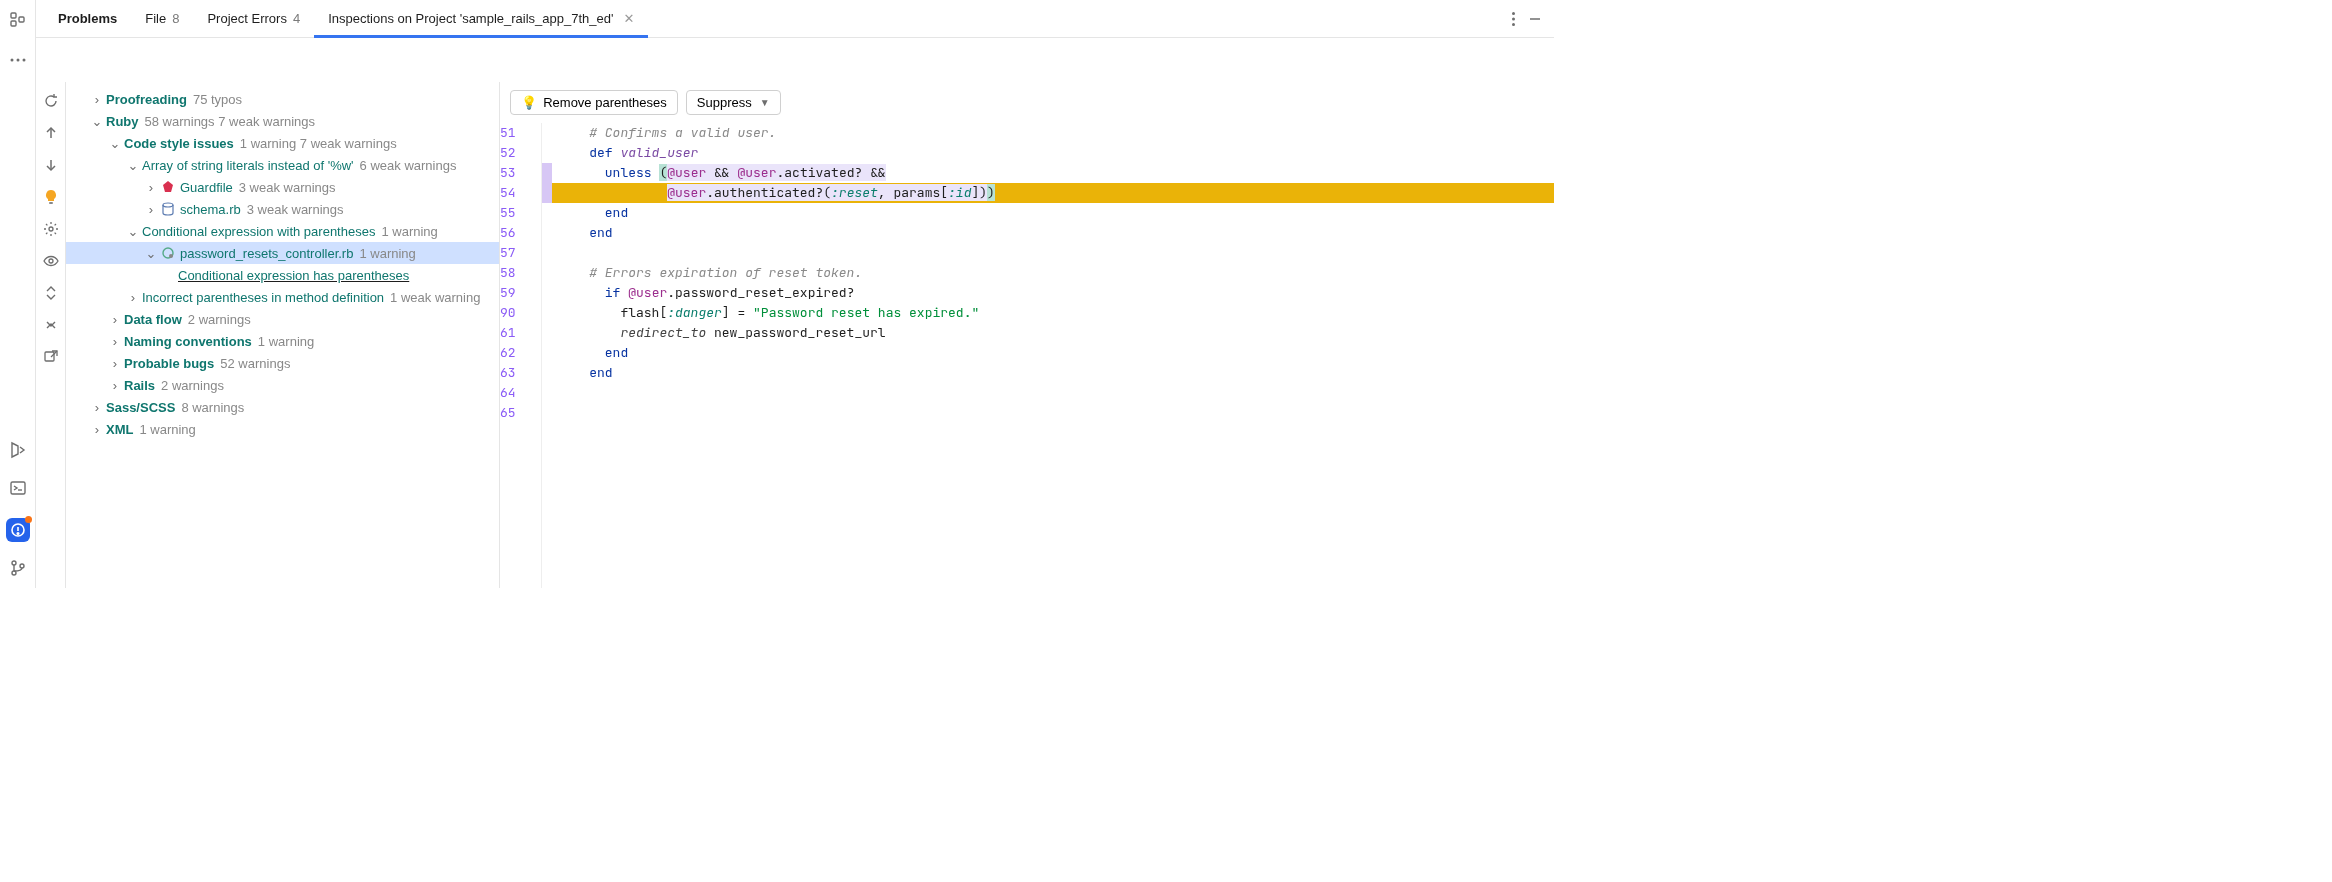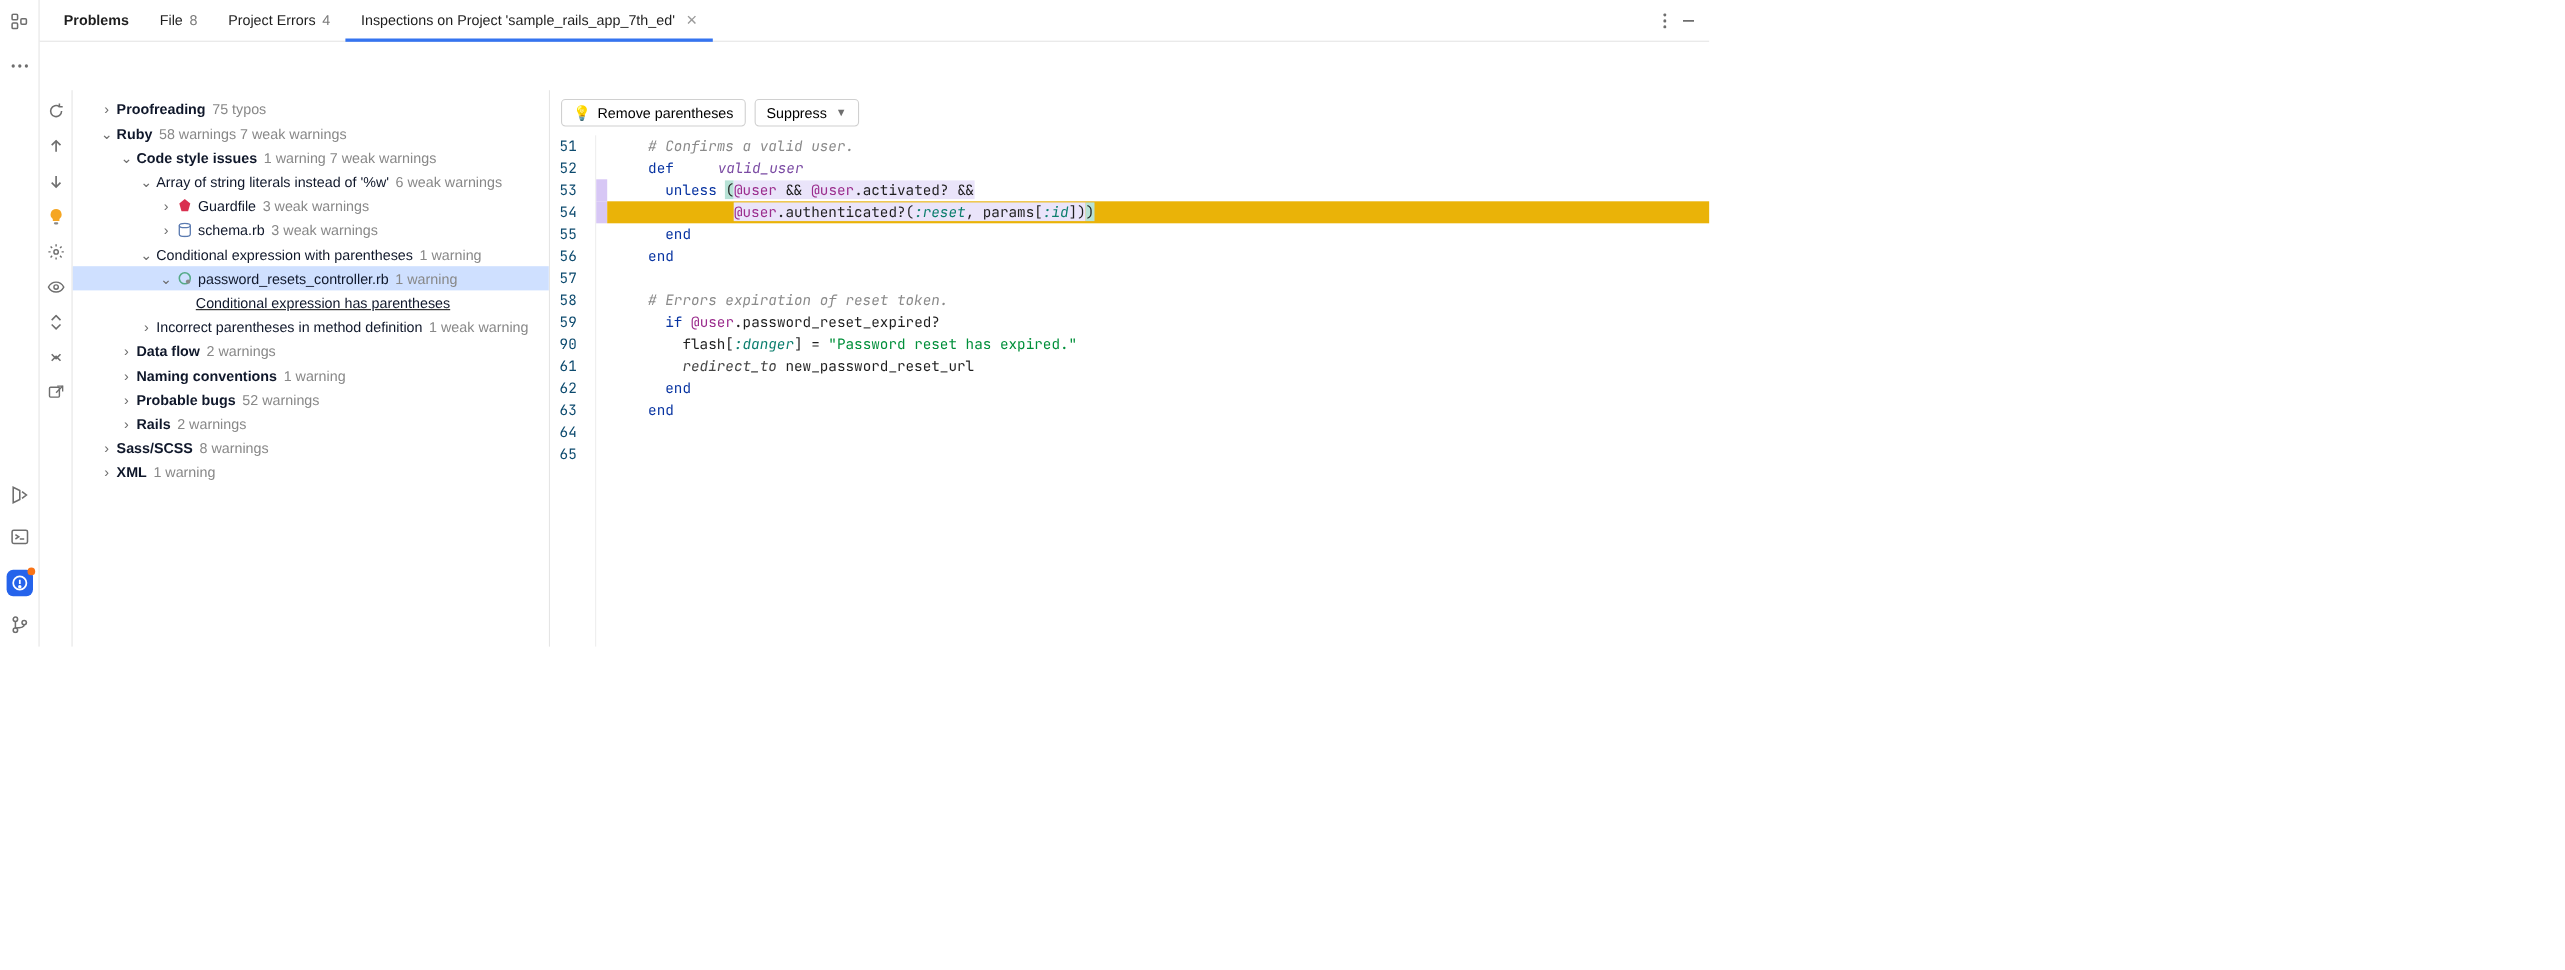--- a/index.html
+++ b/index.html
@@ -76,21 +76,21 @@
 .tree-row {
   display:flex;
   align-items:center;
   height:22px;
   padding-left:8px;
   cursor:pointer;
   white-space:nowrap;
 }
 .tree-row.selected { background:#cfe0ff; }
 .tree-row .chev { width:14px; display:inline-flex; justify-content:center; color:#6e6e6e; margin-right:2px; }
-.tree-row .lbl { color:#0f172a; }
+.tree-row .lbl { color:#0f766e; }
 .tree-row .lbl.bold { font-weight:700; }
 .tree-row .sub { color:#888; margin-left:6px; }
 .tree-row .ficon { width:16px; height:16px; display:inline-flex; align-items:center; justify-content:center; margin-right:4px; }
 .indent-1 { padding-left: 24px; }
 .indent-2 { padding-left: 42px; }
 .indent-3 { padding-left: 60px; }
 .indent-4 { padding-left: 78px; }
 .indent-5 { padding-left: 96px; text-decoration: underline; }
 .editor-col { flex:1; display:flex; flex-direction:column; min-width:0; }
 .editor-toolbar {
@@ -113,38 +113,38 @@
 .btn .bulb-sm { color:#f5a623; }
 .btn .dd { color:#6e6e6e; font-size:10px; margin-left:2px;}
 .code {
   font-family: "JetBrains Mono","SF Mono",Menlo,Consolas,monospace;
   font-size:13px;
   display:flex;
   flex:1;
 }
 .gutter-nums {
   width:42px;
-  text-align:center;
-  color:#0c4a6e;
+  text-align:left;
+  color:#8b5cf6;
   padding-right:8px;
   user-select:none;
   border-right:1px solid #eee;
 }
 .gutter-nums div { height:20px; line-height:20px; }
 .marker-strip { width:10px; }
 .marker-strip div { height:20px; }
 .marker-strip .mark { background:#d7c7f5; }
 .code-lines { flex:1; }
 .code-lines .ln { height:20px; line-height:20px; white-space:pre; padding-left:6px; }
 .hl-line { background:#eab308; }
 .hl-span-soft { background:#eae4fa; }
 .hl-span-strong { background:#b7e2d5; }
 .c-comment { color:#8a8a8a; font-style:italic; }
 .c-kw { color:#0733a1; }
-.c-def { color:#7a4aa3; font-style:italic;margin-left:32px; }
+.c-def { color:#7a4aa3; font-style:italic; }
 .c-iv { color:#9b2d8d; }
 .c-sym { color:#0a7d6c; font-style:italic; }
 .c-str { color:#008f3a; }
 .c-fn { font-style:italic; color:#444; }
 svg { display:block; }
 </style>
 </head>
 <body>
 
 <div class="root">

